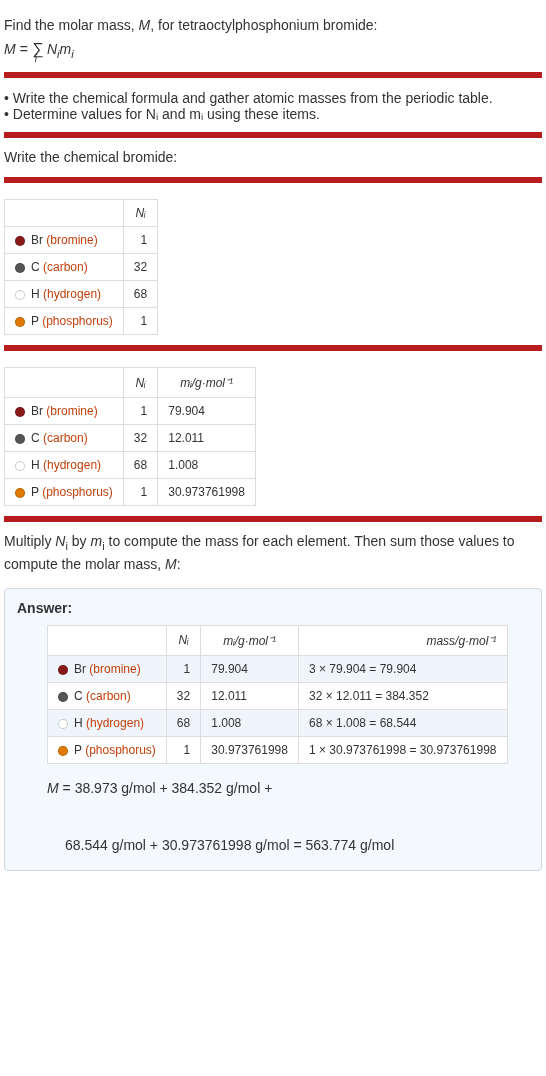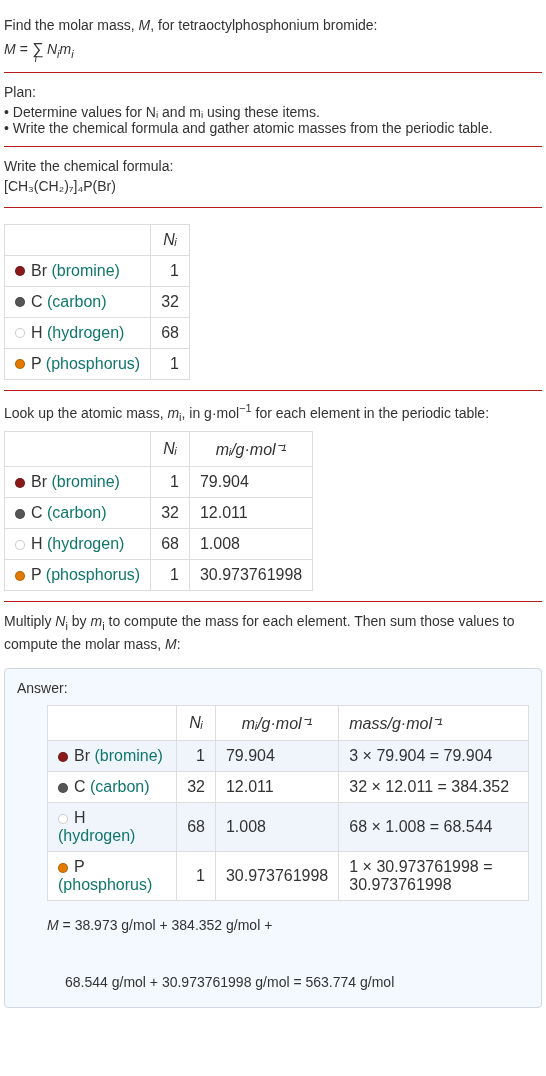--- a/index.html
+++ b/index.html
@@ -5,93 +5,91 @@
 * { box-sizing: border-box; margin: 0; padding: 0; }
 body {
   font-family: -apple-system, BlinkMacSystemFont, "Segoe UI", Arial, sans-serif;
   font-size: 14px;
   color: #333;
   background: #fff;
   width: 546px;
   padding: 6px 4px;
 }
 .section {
-  border-bottom: 1px solid #b91c1c;
+  border-bottom: 6px solid #b91c1c;
   padding: 10px 0;
 }
 .section:last-of-type { border-bottom: none; }
 .math-line { font-style: italic; margin-top: 2px; }
 sub { font-size: 11px; }
 sup { font-size: 11px; }
 ul.plan { list-style: none; padding-left: 0; margin-top:2px; }
 ul.plan li::before { content: "• "; }
 .formula { }
 table.tbl {
   border-collapse: collapse;
   margin-top: 6px;
 }
 table.tbl th, table.tbl td {
   border: 1px solid #ddd;
   padding: 6px 10px;
-  font-size: 16px;
+  font-size: 12px;
   text-align: left;
 }
 table.tbl th {
   font-weight: normal;
   font-style: italic;
   text-align: center;
   background: #fff;
 }
 table.tbl td.num { text-align: right; }
 .dot {
   display: inline-block;
   width: 10px; height: 10px;
   border-radius: 50%;
   margin-right: 6px;
   vertical-align: middle;
   border: 1px solid rgba(0,0,0,0.2);
 }
-.elname { color: #0f766e; }
+.elname { color: #c2410c; }
 .answer-wrap {
   border: 1px solid #cfd6e4;
   border-radius: 4px;
   background: #f4f8ff;
   padding: 10px 12px 14px 12px;
   margin-top: 4px;
 }
-.answer-wrap .label { margin-bottom: 6px; }
+.answer-wrap .label { margin-bottom: 6px; font-weight: bold; }
 .answer-wrap table.tbl { margin-left: 30px; background:#fff; }
 .answer-wrap table.tbl tr.row-even td { background:#f0f5fc; }
 .answer-wrap table.tbl tr.row-odd td { background:#fff; }
 .final-calc { margin-left: 30px; margin-top: 14px; line-height:1.5; }
 p { line-height: 1.4; }
 </style>
 </head>
 <body>
 
 <div class="section">
   <p>
     <span>Find the molar mass, </span><i>M</i><span>, for tetraoctylphosphonium bromide:</span>
   </p>
   <p class="math-line">
     <span>M</span><span> = </span><span style="display:inline-block;position:relative;"><span style="font-size:16px;">∑</span><span style="position:absolute;left:3px;top:14px;font-size:10px;">i</span></span><span> N</span><sub>i</sub><span>m</span><sub>i</sub>
   </p>
 </div>
 
 <div class="section">
-  <p>Plan:</p>
   <ul class="plan">
+    <li>Write the chemical formula and gather atomic masses from the periodic table.</li>
     <li>Determine values for Nᵢ and mᵢ using these items.</li>
-    <li>Write the chemical formula and gather atomic masses from the periodic table.</li>
   </ul>
 </div>
 
 <div class="section">
-  <p>Write the chemical formula:</p>
-  <p class="formula">[CH₃(CH₂)₇]₄P(Br)</p>
+  <p>Write the chemical bromide:</p>
 </div>
 
 <div class="section">
   <table class="tbl">
     <tbody>
         <tr>
           <th></th>
           <th>Nᵢ</th>
         </tr>
     <tr>
@@ -108,23 +106,20 @@
         </tr>
     <tr>
           <td><span class="dot" style="background:#e17a00"></span><span>P</span> <span class="elname">(phosphorus)</span></td>
           <td class="num">1</td>
         </tr>
   </tbody>
     </table>
 </div>
 
 <div class="section">
-  <p>
-    <span>Look up the atomic mass, </span><i>m</i><sub>i</sub><span>, in g·mol</span><sup>−1</sup><span> for each element in the periodic table:</span>
-  </p>
   <table class="tbl">
     <tbody>
         <tr>
           <th></th>
           <th>Nᵢ</th>
           <th>mᵢ/g·mol⁻¹</th>
         </tr>
     <tr>
           <td><span class="dot" style="background:#8a1a1a"></span><span>Br</span> <span class="elname">(bromine)</span></td>
           <td class="num">1</td>
@@ -156,21 +151,21 @@
 </div>
 
 <div class="answer-wrap">
   <p class="label">Answer:</p>
   <table class="tbl">
     <tbody>
         <tr>
           <th></th>
           <th>Nᵢ</th>
           <th>mᵢ/g·mol⁻¹</th>
-          <th style="text-align:left;">mass/g·mol⁻¹</th>
+          <th style="text-align:right;">mass/g·mol⁻¹</th>
         </tr>
     <tr class="row-even">
           <td><span class="dot" style="background:#8a1a1a"></span><span>Br</span> <span class="elname">(bromine)</span></td>
           <td class="num">1</td>
           <td>79.904</td>
           <td>3 × 79.904 = 79.904</td>
         </tr>
     <tr class="row-odd">
           <td><span class="dot" style="background:#555555"></span><span>C</span> <span class="elname">(carbon)</span></td>
           <td class="num">32</td>

